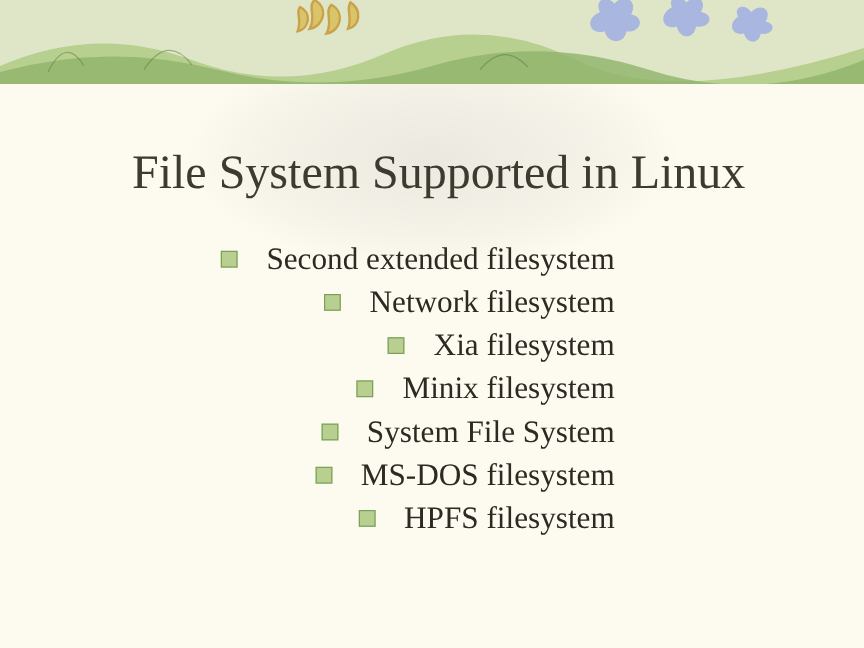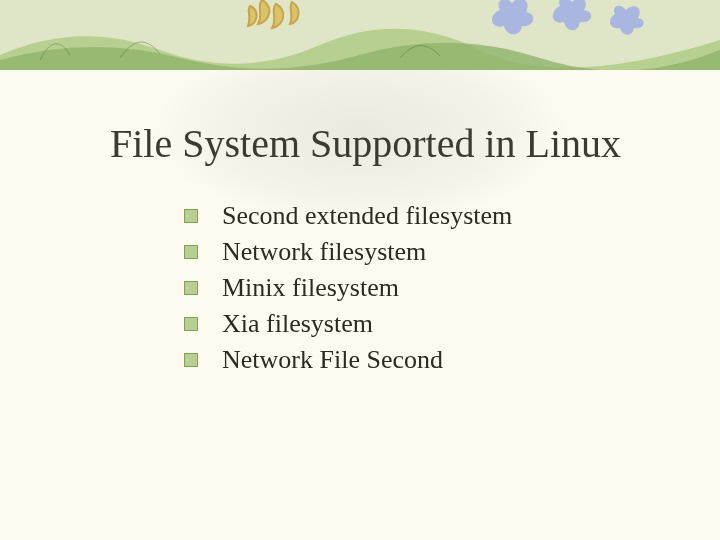--- a/index.html
+++ b/index.html
@@ -37,20 +37,21 @@
   }
   .list {
     position: absolute;
     left: 184px;
     top: 198px;
   }
   .item {
     display: flex;
     align-items: center;
     height: 36px;
+    justify-content: flex-end;
   }
   .bullet {
     width: 12px; height: 12px;
     background: #b7cf8f;
     border: 1px solid #7ea05a;
     margin-right: 24px;
   }
   .label {
     font-size: 26px;
     color: #2b2b23;
@@ -92,25 +93,33 @@
     <div class="item">
       <span class="bullet"></span>
       <span class="label">Second extended filesystem</span>
     </div>
     <div class="item">
       <span class="bullet"></span>
       <span class="label">Network filesystem</span>
     </div>
     <div class="item">
       <span class="bullet"></span>
+      <span class="label">Xia filesystem</span>
+    </div>
+    <div class="item">
+      <span class="bullet"></span>
       <span class="label">Minix filesystem</span>
     </div>
     <div class="item">
       <span class="bullet"></span>
-      <span class="label">Xia filesystem</span>
+      <span class="label">System File System</span>
     </div>
     <div class="item">
       <span class="bullet"></span>
-      <span class="label">Network File Second</span>
+      <span class="label">MS-DOS filesystem</span>
+    </div>
+    <div class="item">
+      <span class="bullet"></span>
+      <span class="label">HPFS filesystem</span>
     </div>
   </div>
 
 </div>
 
 </body></html>

